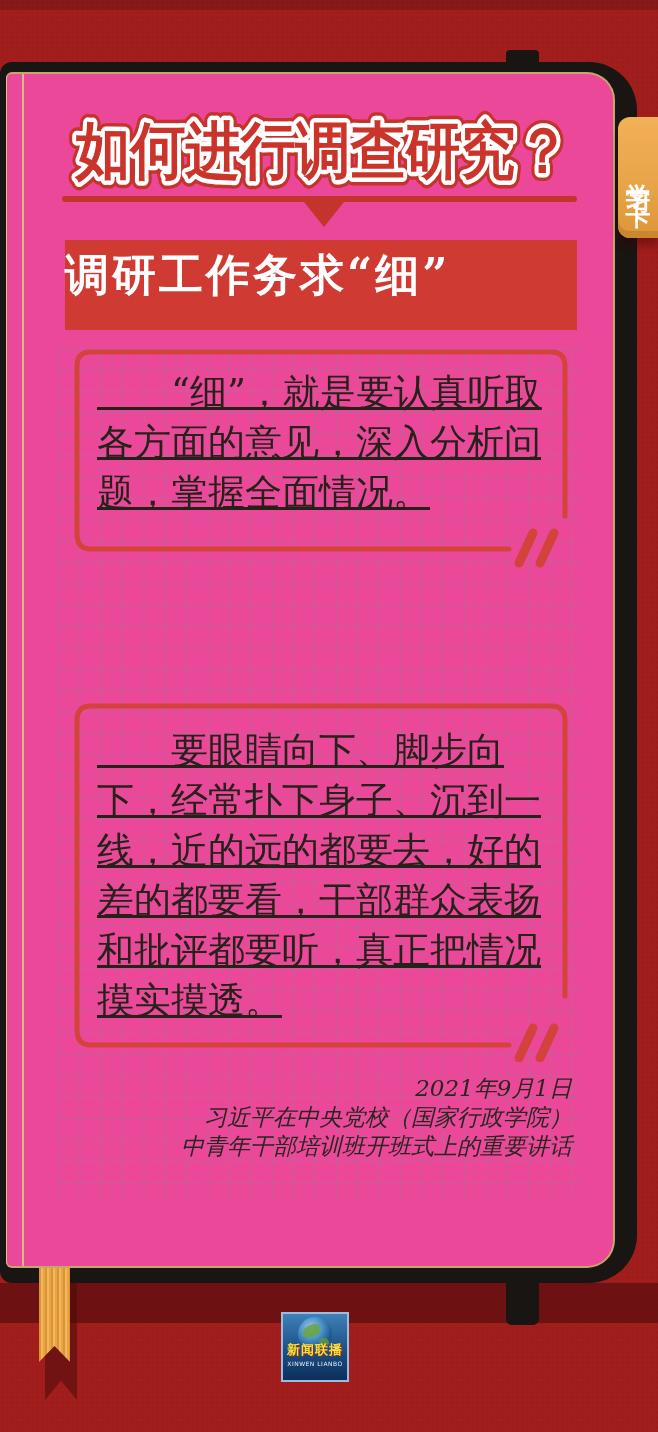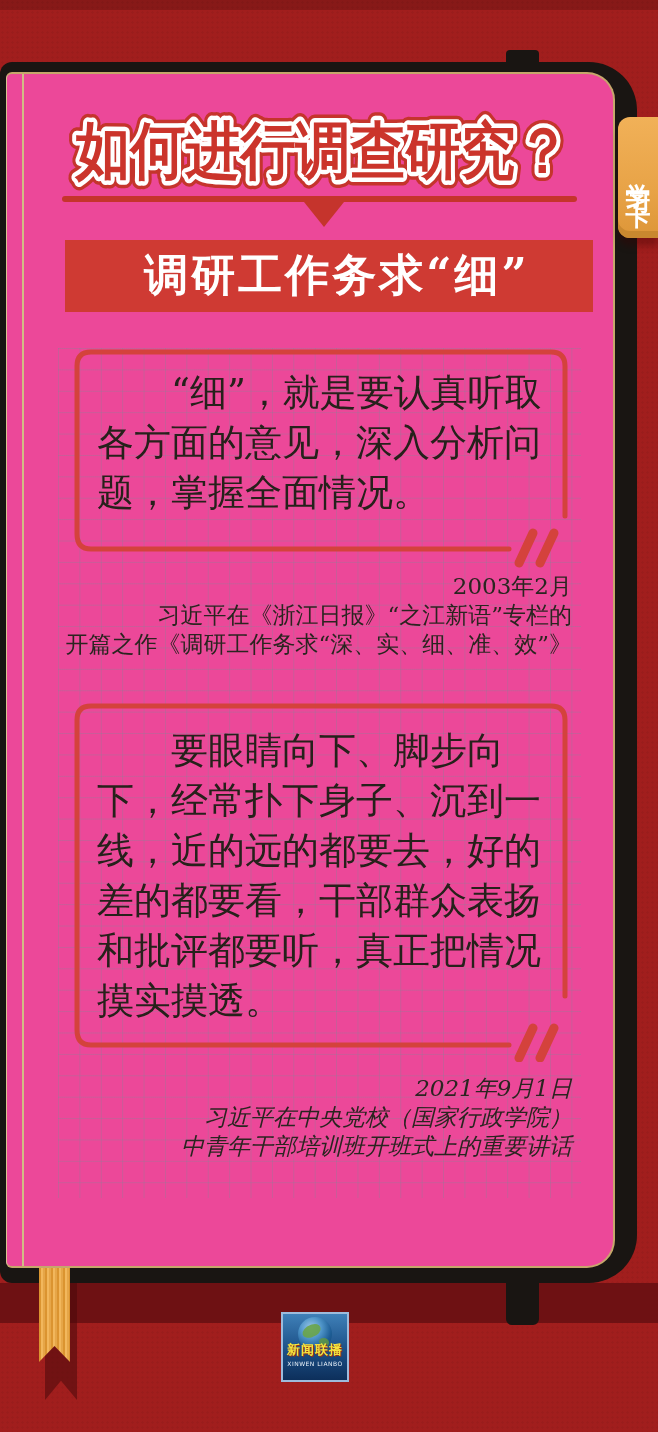--- a/index.html
+++ b/index.html
@@ -34,30 +34,30 @@
     background-size:21.4px 21.4px;}
   
   .title-svg{left:56px;top:28px;width:520px;height:92px;}
   .title-svg text{font-family:"DejaVu Serif",serif;font-weight:bold;}
   
   .divider-line{left:55px;top:122px;width:515px;height:6px;background:#C5342C;border-radius:3px;}
   .divider-triangle{left:297px;top:128px;width:0;height:0;
     border-left:20px solid transparent;border-right:20px solid transparent;
     border-top:25px solid #C5342C;}
   
-  .banner{left:58px;top:166px;width:512px;height:72px;background:#CF3A33;
+  .banner{left:58px;top:166px;width:512px;height:90px;background:#CF3A33;
     color:#FFFFFF;font-size:44px;font-weight:bold;letter-spacing:3px;
-    line-height:70px;text-align:center;padding-left:16px;}
+    line-height:70px;text-align:left;}
   
   .qbox{width:500px;}
   .qbox1{left:64px;top:272px;height:230px;}
   .qbox2{left:64px;top:626px;height:362px;}
   .qbox svg{position:absolute;left:0;top:0;}
   .qtext{position:absolute;left:26px;right:22px;color:#26211B;
-    font-size:37px;line-height:50px;white-space:pre-line;}
+    font-size:37px;line-height:50px;white-space:pre-line;text-decoration:underline;}
   .qbox1 .qtext{top:22px;}
   .qbox2 .qtext{top:26px;}
   
   .attr{color:#2A2520;font-size:23px;line-height:29px;text-align:right;
     white-space:pre-line;width:511px;left:54px;}
   .attr1{top:498px;}
   .attr2{top:1000px;font-style:italic;}
   
   .tab{left:618px;top:117px;width:40px;height:121px;
     background:linear-gradient(180deg,#F1B158 0%,#E8A347 60%,#DD9638 100%);
@@ -119,23 +119,20 @@
   <div class="abs qbox qbox1">
     <svg width="500" height="230" viewBox="0 0 500 230">
       <path d="M438 203 H20 Q6 203 6 188 V20 Q6 6 20 6 H480 Q494 6 494 20 V170" fill="none" stroke="#D4423C" stroke-width="5" stroke-linecap="round" stroke-linejoin="round"></path>
       <path d="M448 217 L462 187 M469 217 L483 187" fill="none" stroke="#D4423C" stroke-width="9" stroke-linecap="round"></path>
     </svg>
     <div class="qtext">　　“细”，就是要认真听取
 各方面的意见，深入分析问
 题，掌握全面情况。</div>
   </div>
 
-  <div class="abs attr attr1">2003年2月
-习近平在《浙江日报》“之江新语”专栏的
-开篇之作《调研工作务求“深、实、细、准、效”》</div>
 
   <div class="abs qbox qbox2">
     <svg width="500" height="362" viewBox="0 0 500 362">
       <path d="M438 345 H20 Q6 345 6 330 V20 Q6 6 20 6 H480 Q494 6 494 20 V296" fill="none" stroke="#D4423C" stroke-width="5" stroke-linecap="round" stroke-linejoin="round"></path>
       <path d="M448 358 L462 328 M469 358 L483 328" fill="none" stroke="#D4423C" stroke-width="9" stroke-linecap="round"></path>
     </svg>
     <div class="qtext">　　要眼睛向下、脚步向
 下，经常扑下身子、沉到一
 线，近的远的都要去，好的
 差的都要看，干部群众表扬

